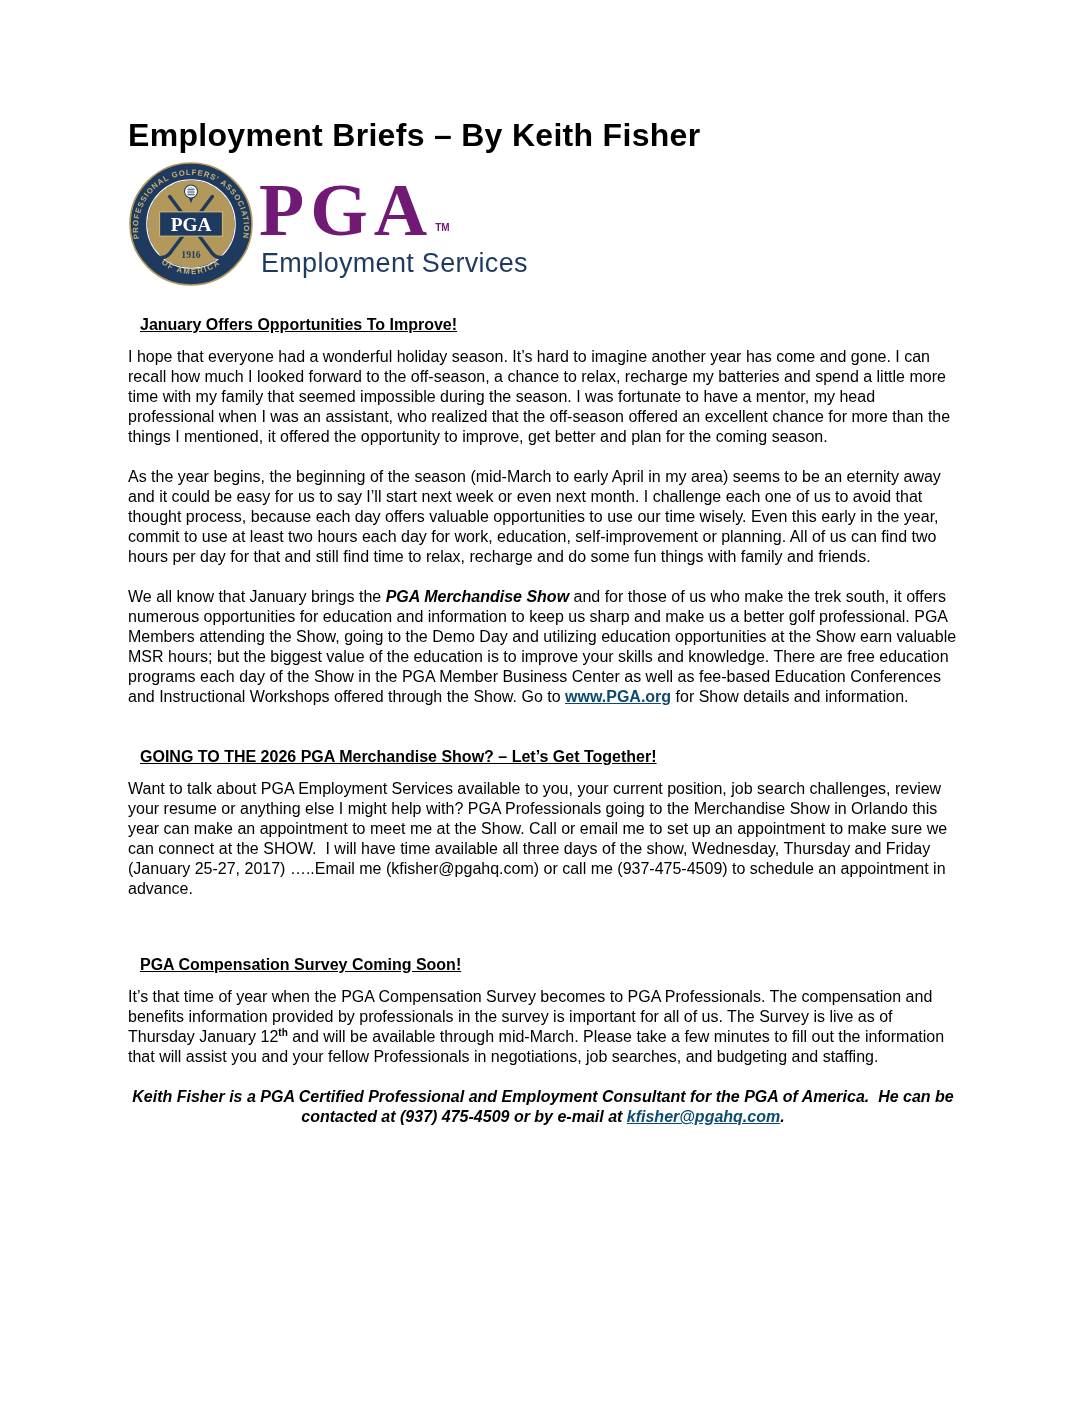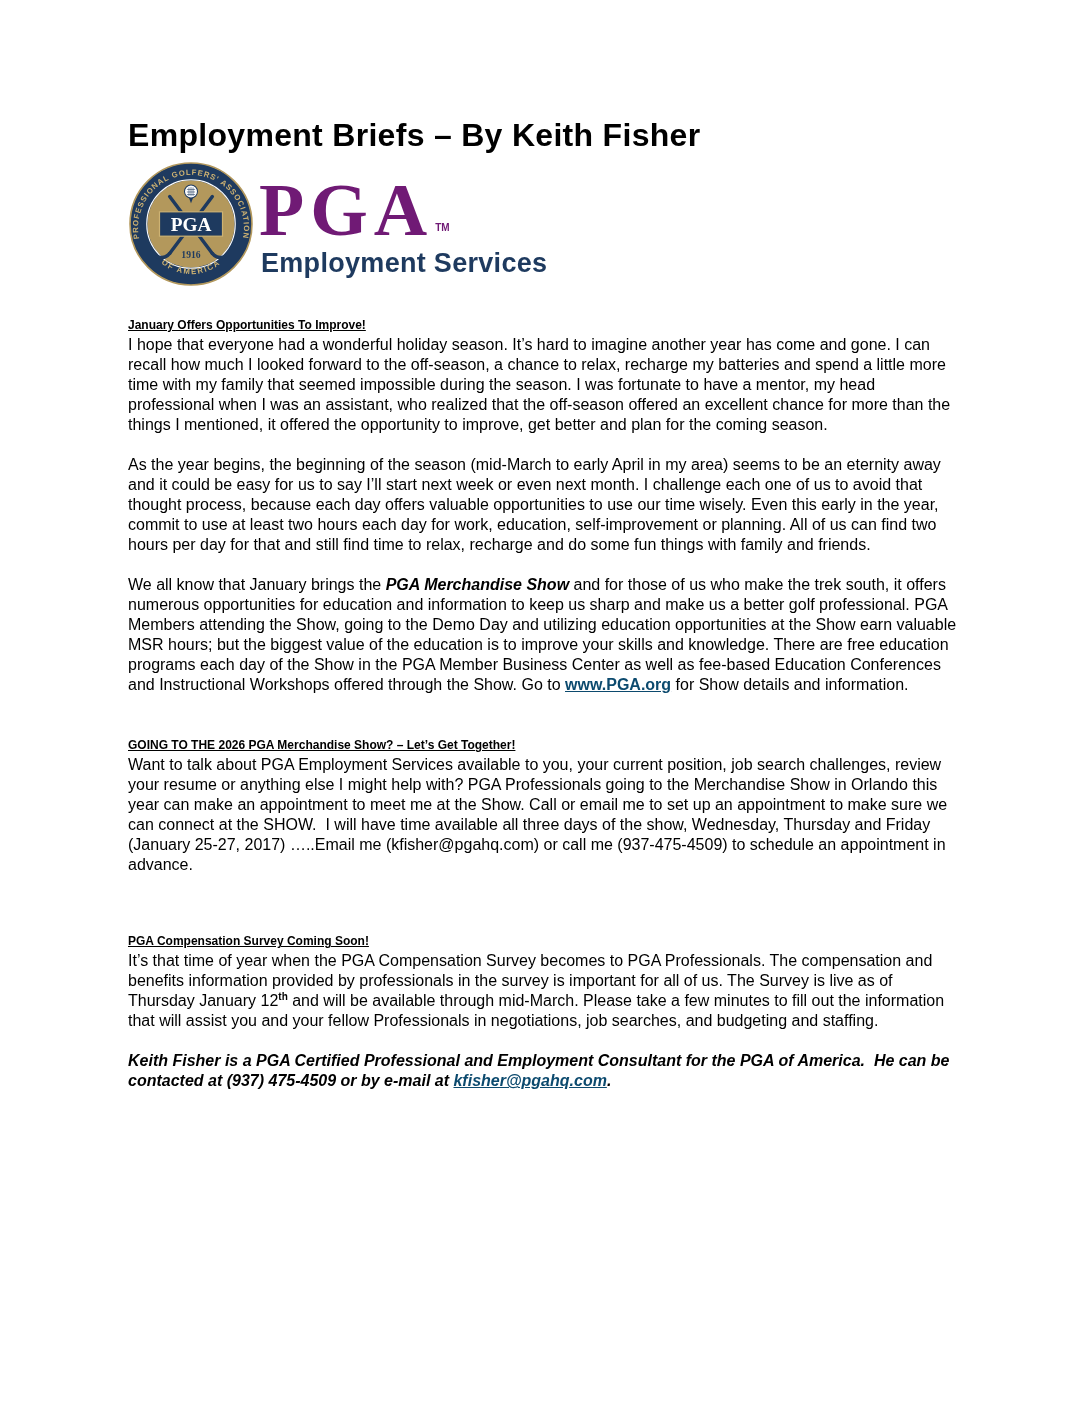--- a/index.html
+++ b/index.html
@@ -57,33 +57,32 @@
     letter-spacing: 0;
     vertical-align: 4px;
     margin-left: 2px;
   }
   .logo-subtitle {
     font-size: 27px;
     color: #1e3a5f;
     letter-spacing: 0.3px;
     margin-top: 1px;
     margin-left: 2px;
-    font-weight: bold;
   }
   
   .article {
     width: 830px;
     font-size: 16px;
     line-height: 20px;
   }
   .sec-heading {
-    font-size: 12px;
+    font-size: 16px;
     font-weight: bold;
     text-decoration: underline;
-    margin: 0;
+    margin: 12px;
     line-height: 20px;
   }
   .article p {
     margin: 0 0 20px 0;
   }
   .para-first { margin-top: 0; }
   .gap-2 { margin-top: 40px; }
   .gap-3 { margin-top: 56px; }
   .show-name {
     font-weight: bold;
@@ -91,20 +90,21 @@
   }
   a.doc-link {
     color: #0c4a6e;
     font-weight: bold;
     text-decoration: underline;
     cursor: pointer;
   }
   .footer-note {
     font-weight: bold;
     font-style: italic;
+    text-align: center;
   }
   .footer-note a.doc-link {
     font-style: italic;
   }
   sup.ord {
     font-size: 10px;
     font-weight: bold;
     line-height: 0;
     text-align: right;
   }

